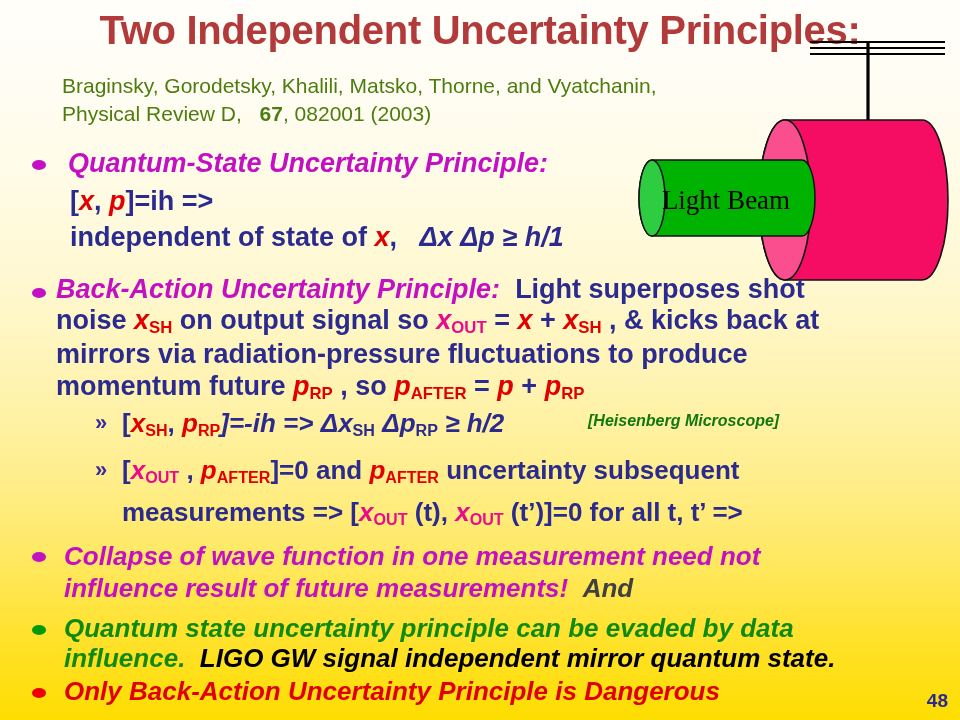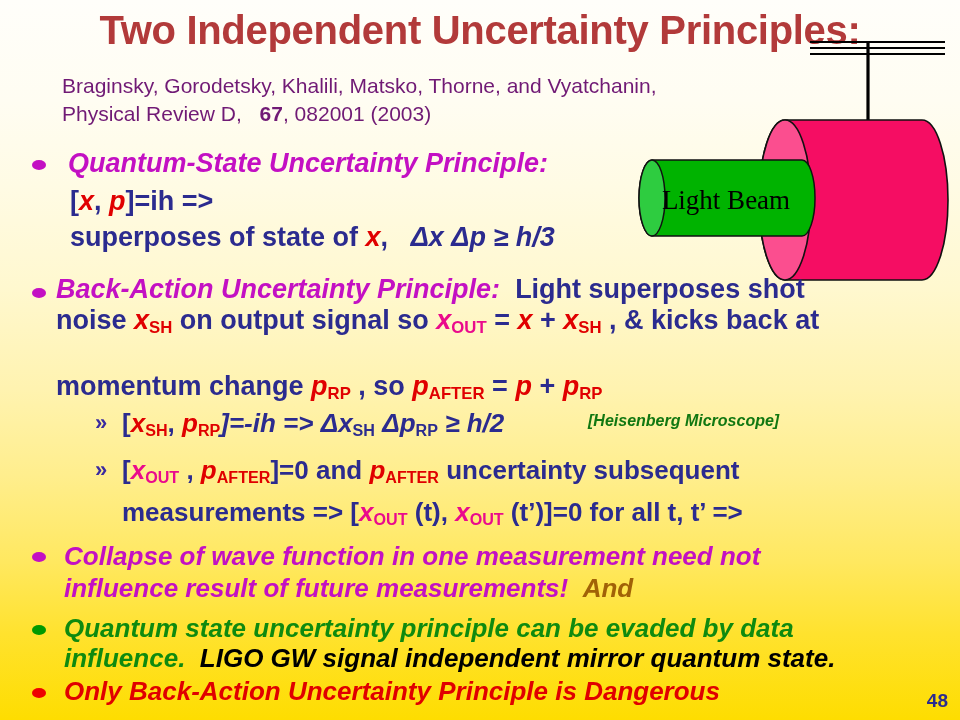--- a/index.html
+++ b/index.html
@@ -20,21 +20,21 @@
     color:#b23a3a;
     font-weight:bold;
     font-size:40px;
     letter-spacing:-0.3px;
     white-space:nowrap;
   }
 
   
   #reference{
     position:absolute;left:62px;top:72px;width:800px;
-    color:#701a75;
+    color:#4d7c0f;
     font-size:21px;
     line-height:1.33;
   }
   #reference b{font-weight:bold;margin-left:12px;}
 
   
   #diagram{position:absolute;left:630px;top:20px;width:330px;height:270px;}
   #diagram svg{display:block;}
   .dot{
     position:absolute;
@@ -50,21 +50,21 @@
   }
 
   .line{position:absolute;white-space:nowrap;}
 
   .nv{color:#2b2b8f;}          
   .mg{color:#c310c3;}          
   .rd{color:#e00000;}          
   .pk{color:#ea0a8c;}          
   .gr{color:#0f8a0f;}          
   .dg{color:#117711;}          
-  .bl{color:#a16207;}          
+  .bl{color:#404040;}          
   .bk{color:#000000;}
 
   .bi{font-weight:bold;font-style:italic;}
   .b {font-weight:bold;}
   .i {font-style:italic;}
 
   sub{font-size:0.62em;font-weight:bold;vertical-align:-0.26em;}
 
   
   .s26{font-size:26px;}
@@ -112,35 +112,36 @@
   </div>
 
   <span class="dot magenta" style="left:32px;top:160px;"></span>
   <div class="line s27 bi mg" style="left:68px;top:148px;">Quantum-State Uncertainty Principle:</div>
 
   <div class="line s27 b" style="left:70px;top:186px;">
     <span class="nv">[</span><span class="rd i">x</span><span class="nv">, </span><span class="rd i">p</span><span class="nv">]=ih =&gt;</span>
   </div>
 
   <div class="line s27 b" style="left:70px;top:222px;">
-    <span class="nv">superposes of state of </span><span class="rd i">x</span><span class="nv">,</span><span class="nv i" style="font-weight:bold;">&nbsp;&nbsp;&nbsp;</span><span class="nv i b">Δx Δp ≥ h/3</span>
+    <span class="nv">independent of state of </span><span class="rd i">x</span><span class="nv">,</span><span class="nv i" style="font-weight:bold;">&nbsp;&nbsp;&nbsp;</span><span class="nv i b">Δx Δp ≥ h/1</span>
   </div>
 
   <span class="dot magenta" style="left:32px;top:288px;"></span>
   <div class="line s27" style="left:56px;top:274px;">
     <span class="mg bi">Back-Action Uncertainty Principle:</span><span class="nv b">&nbsp;&nbsp;</span><span class="nv b">Light superposes shot</span>
   </div>
 
   <div class="line s27 b" style="left:56px;top:305px;">
     <span class="nv">noise </span><span class="rd i">x</span><sub class="rd">SH</sub><span class="nv"> on output signal so </span><span class="pk i">x</span><sub class="pk">OUT</sub><span class="nv"> = </span><span class="rd i">x</span><span class="nv"> + </span><span class="rd i">x</span><sub class="rd">SH</sub><span class="nv"> ,  &amp; kicks back at</span>
   </div>
 
+  <div class="line s27 b nv" style="left:56px;top:339px;">mirrors via radiation-pressure fluctuations to produce</div>
 
   <div class="line s27 b" style="left:56px;top:371px;">
-    <span class="nv">momentum change </span><span class="rd i">p</span><sub class="rd">RP</sub><span class="nv"> , so </span><span class="rd i">p</span><sub class="rd">AFTER</sub><span class="nv"> = </span><span class="rd i">p</span><span class="nv"> + </span><span class="rd i">p</span><sub class="rd">RP</sub>
+    <span class="nv">momentum future </span><span class="rd i">p</span><sub class="rd">RP</sub><span class="nv"> , so </span><span class="rd i">p</span><sub class="rd">AFTER</sub><span class="nv"> = </span><span class="rd i">p</span><span class="nv"> + </span><span class="rd i">p</span><sub class="rd">RP</sub>
   </div>
 
   <div class="chev" style="left:95px;top:410px;">»</div>
   <div class="line s26 b" style="left:122px;top:408px;">
     <span class="nv">[</span><span class="rd i">x</span><sub class="rd">SH</sub><span class="nv">, </span><span class="rd i">p</span><sub class="rd">RP</sub><span class="nv i">]=-ih =&gt; </span><span class="nv i">Δx</span><sub class="nv">SH</sub><span class="nv"> </span><span class="nv i">Δp</span><sub class="nv">RP</sub><span class="nv i"> ≥ h/2</span>
   </div>
   <div class="line s25 bi dg" style="left:588px;top:412px;">[Heisenberg Microscope]</div>
 
   <div class="chev" style="left:95px;top:457px;">»</div>
   <div class="line s26 b" style="left:122px;top:455px;">

